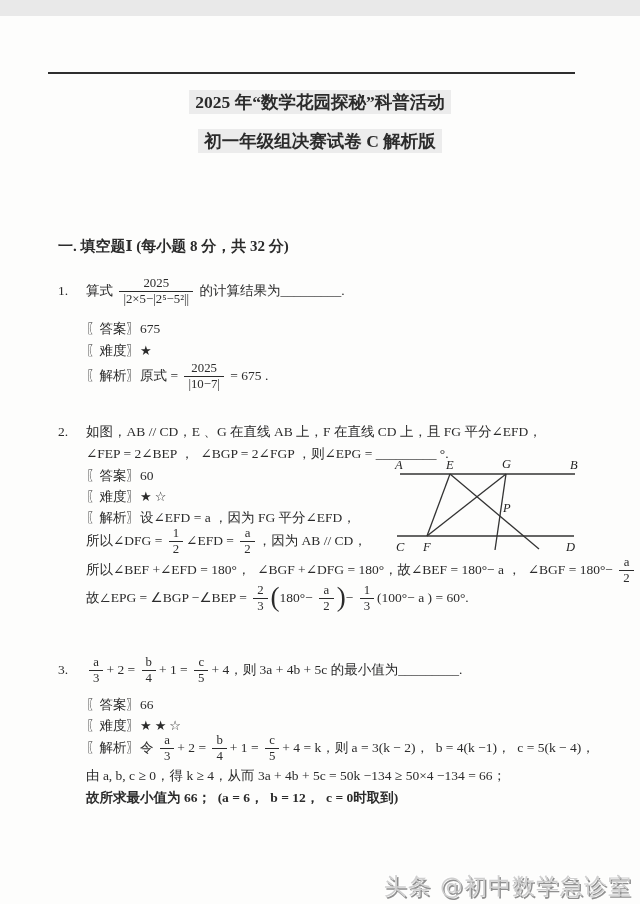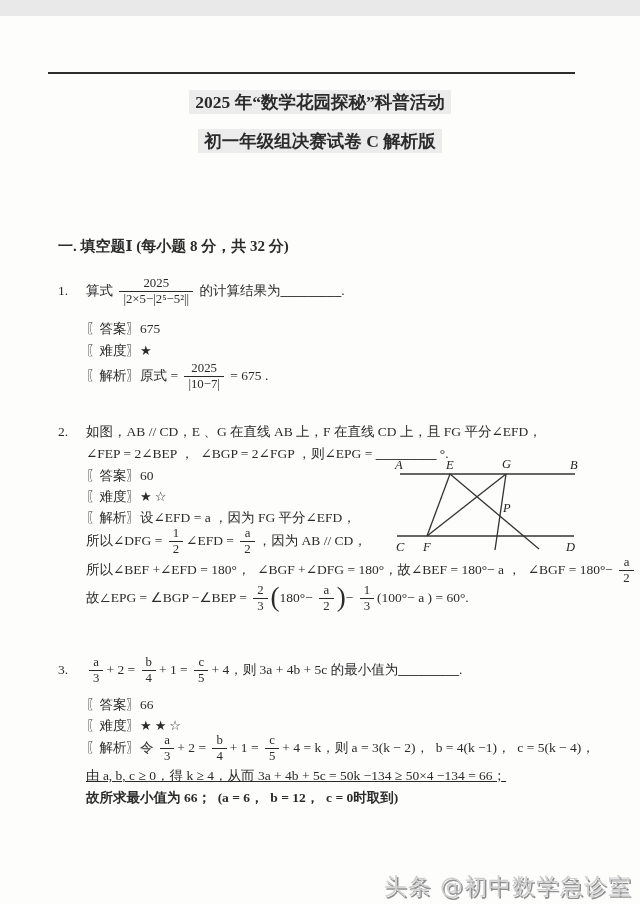--- a/index.html
+++ b/index.html
@@ -14,21 +14,21 @@
   .title{left:0;width:100%;text-align:center;font-weight:bold;font-size:17.5px;line-height:24px;}
   .title .hl{background:#ececec;padding:2px 6px;}
   .section-heading{font-weight:bold;font-size:15px;}
   .line{display:flex;align-items:center;white-space:pre;}
   .qnum{display:inline-block;width:28px;flex:0 0 28px;}
   .frac{display:inline-flex;flex-direction:column;align-items:center;vertical-align:middle;
         margin:0 3px;line-height:1.12;font-size:12.8px;}
   .frac .fnum{display:block;padding:0 4px;text-align:center;}
   .frac .fden{display:block;border-top:1.2px solid #2b2b2b;padding:0 4px;text-align:center;}
   .bp{font-size:200%;font-weight:400;line-height:0.9;transform:translateY(-1px);}
-  .blank{letter-spacing:0;font-weight:bold;}
+  .blank{letter-spacing:0;}
   .stars{font-family:"DejaVu Sans",sans-serif;font-size:13px;letter-spacing:3px;color:#2b2b2b;}
   .fig text{font-style:italic;font-size:12.5px;font-family:"Liberation Serif","DejaVu Serif",serif;fill:#222;}
   .fig line{stroke:#333;stroke-width:1.3;}
   .watermark{
     font-family:"DejaVu Sans",sans-serif;font-weight:normal;font-size:23px;letter-spacing:1px;
     color:#cfcfcf;text-shadow:1.5px 1.5px 0 #8f8f8f,-1px -1px 0 #ffffff;
   }
   .bottom-edge{left:0;right:0;bottom:0;height:3px;background:#d9d9d9;}
 </style>
 </head>
@@ -199,21 +199,21 @@
       <span class="fnum">b</span>
       <span class="fden">4</span>
     </span>
     <span>+ 1 = </span>
     <span class="frac">
       <span class="fnum">c</span>
       <span class="fden">5</span>
     </span>
     <span>+ 4 = k，则 a = 3(k − 2)，  b = 4(k −1)，  c = 5(k − 4)，</span>
   </div>
-  <div class="abs line" style="left:86px;top:750px;text-decoration:underline;">
+  <div class="abs line" style="left:86px;top:750px;">
     <span>由 a, b, c ≥ 0，得 k ≥ 4，从而 3a + 4b + 5c = 50k −134 ≥ 50×4 −134 = 66；</span>
   </div>
   <div class="abs line" style="left:86px;top:772px;font-weight:bold;">
     <span>故所求最小值为 66；  (a = 6，  b = 12，  c = 0时取到)</span>
   </div>
 
   <div class="abs watermark" style="right:8px;top:860px;">头条 @初中数学急诊室</div>
 
   <div class="abs bottom-edge"></div>
 </div>

